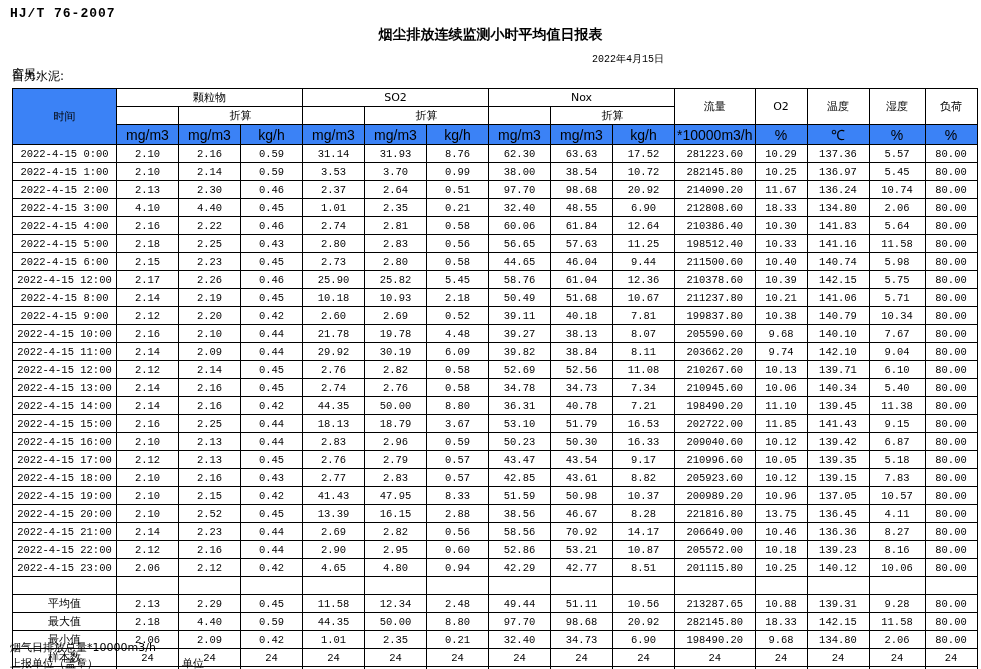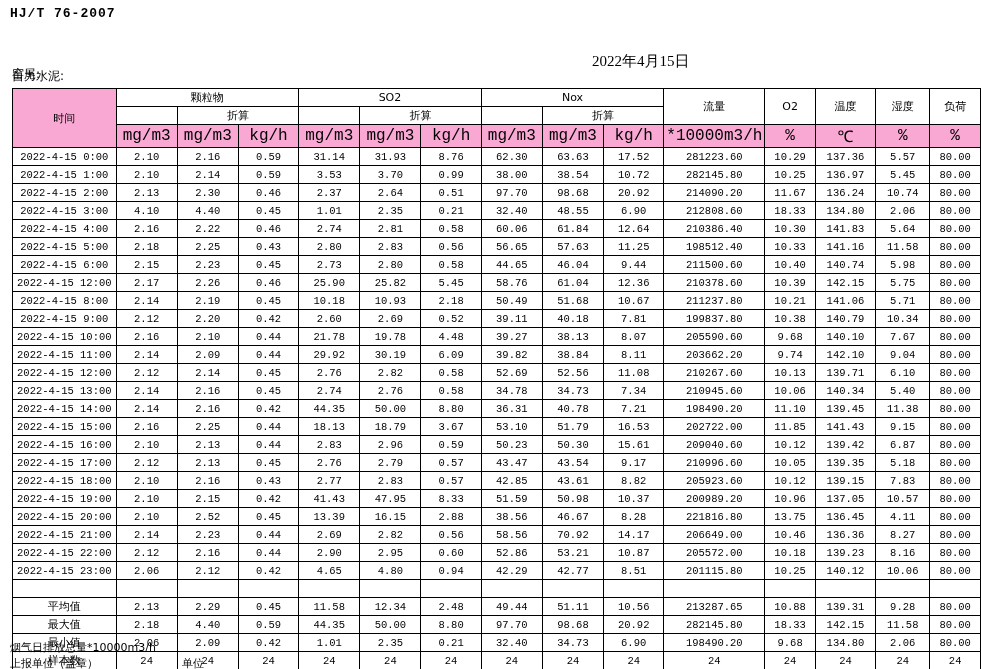--- a/index.html
+++ b/index.html
@@ -25,58 +25,59 @@
   .company{
     position:absolute;left:12px;top:48px;font-size:12px;
     font-family:"DejaVu Sans", sans-serif;
     margin-top:20px;
   }
   .kiln{
     position:absolute;left:12px;top:66px;font-size:12px;
     font-family:"DejaVu Sans", sans-serif;
   }
   .date{
-    position:absolute;left:592px;top:52px;font-size:15px;
-    font-family:Liberation Serif, serif;
+    position:absolute;left:592px;top:52px;font-size:10px;
+    font-family:Liberation Mono, monospace;
   }
 
   table.grid{
     position:absolute;left:12px;top:88px;
     border-collapse:collapse;
     font-size:10.5px;
     font-family:"Liberation Mono", monospace;
     table-layout:fixed;
   }
   table.grid td, table.grid th{
     border:1px solid #000;
     text-align:center;
     height:17px;
     padding:0 2px;
     font-weight:normal;
     white-space:nowrap;
     overflow:hidden;
   }
-  .hdr-green{background:#f9a8d4;}
+  .hdr-green{background:#3b82f6;}
   .grp{font-family:"DejaVu Sans", sans-serif;font-size:11px;}
-  .unit{font-family:Liberation Mono, monospace;font-size:16px;}
+  .unit{font-family:Liberation Sans, sans-serif;font-size:14px;}
   .cn{font-family:"DejaVu Sans", sans-serif;font-size:11px;}
   .tm{text-align:left;padding-left:6px;margin-top:25px;}
   .val{text-align:left;padding-left:8px;}
   .blankrow td{height:13px;border-left:1px solid #000;border-right:1px solid #000;border-top:none;border-bottom:none;}
 
   .foot1{position:absolute;left:10px;top:640px;font-size:11px;font-family:"DejaVu Sans", sans-serif;}
   .foot2{position:absolute;left:10px;top:656px;font-size:11px;font-family:"DejaVu Sans", sans-serif;}
   .foot2b{position:absolute;left:182px;top:656px;font-size:11px;font-family:"DejaVu Sans", sans-serif;}
 </style>
 </head>
 <body>
 
 <div class="page">
 
   <div class="std-code">HJ/T 76-2007</div>
+  <div class="title">烟尘排放连续监测小时平均值日报表</div>
   <div class="company">自力水泥:</div>
   <div class="kiln">窑尾:</div>
   <div class="date">2022年4月15日</div>
 
   <table class="grid">
     <colgroup>
       <col style="width:104px">
       <col style="width:62px">
         <col style="width:62px">
         <col style="width:62px">
@@ -405,21 +406,21 @@
         <tr>
           <td class="tm">2022-4-15 16:00</td>
           <td class="val">2.10</td>
           <td class="val">2.13</td>
           <td class="val">0.44</td>
           <td class="val">2.83</td>
           <td class="val">2.96</td>
           <td class="val">0.59</td>
           <td class="val">50.23</td>
           <td class="val">50.30</td>
-          <td class="val">15.61</td>
+          <td class="val">16.33</td>
           <td class="val">209040.60</td>
           <td class="val">10.12</td>
           <td class="val">139.42</td>
           <td class="val">6.87</td>
           <td class="val">80.00</td>
         </tr>
         <tr>
           <td class="tm">2022-4-15 17:00</td>
           <td class="val">2.12</td>
           <td class="val">2.13</td>

